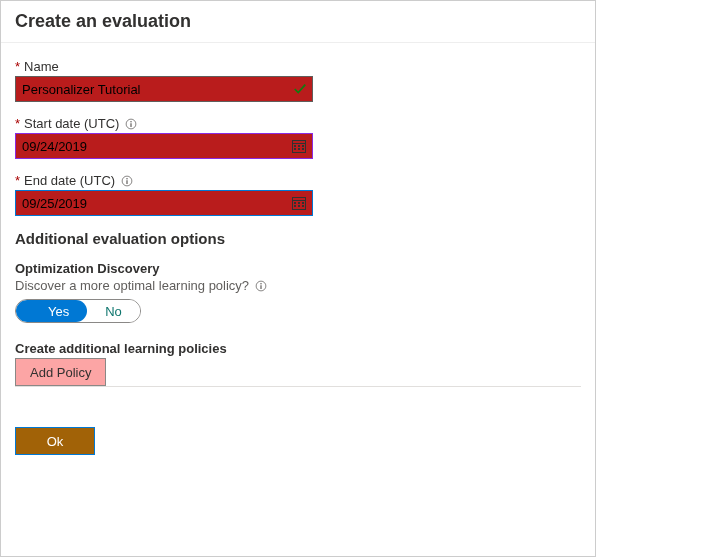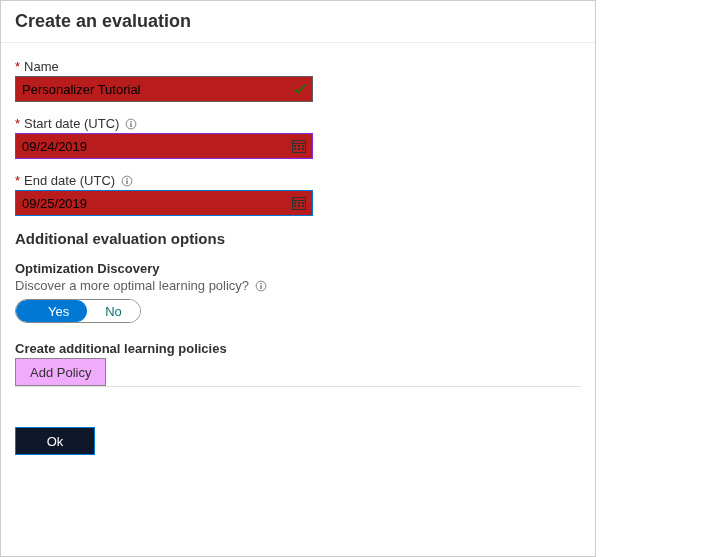--- a/index.html
+++ b/index.html
@@ -124,26 +124,26 @@
     align-items: center;
     justify-content: center;
     height: 28px;
     padding: 0 14px;
     font-size: 13px;
     cursor: pointer;
     font-family: inherit;
     min-width: 80px;
   }
   .btn-default {
-    background: #f0abfc;
+    background: #fca5a5;
     border: 1px solid #8a8886;
     color: #323130;
   }
   .btn-primary {
-    background: #0f172a;
+    background: #a16207;
     border: 1px solid #0078d4;
     color: #fff;
   }
   .learning-policy {
     font-size: 11px;
     font-weight: 700;
     letter-spacing: 0.3px;
     margin: 16px 0 6px 8px;
     text-transform: uppercase;
   }

